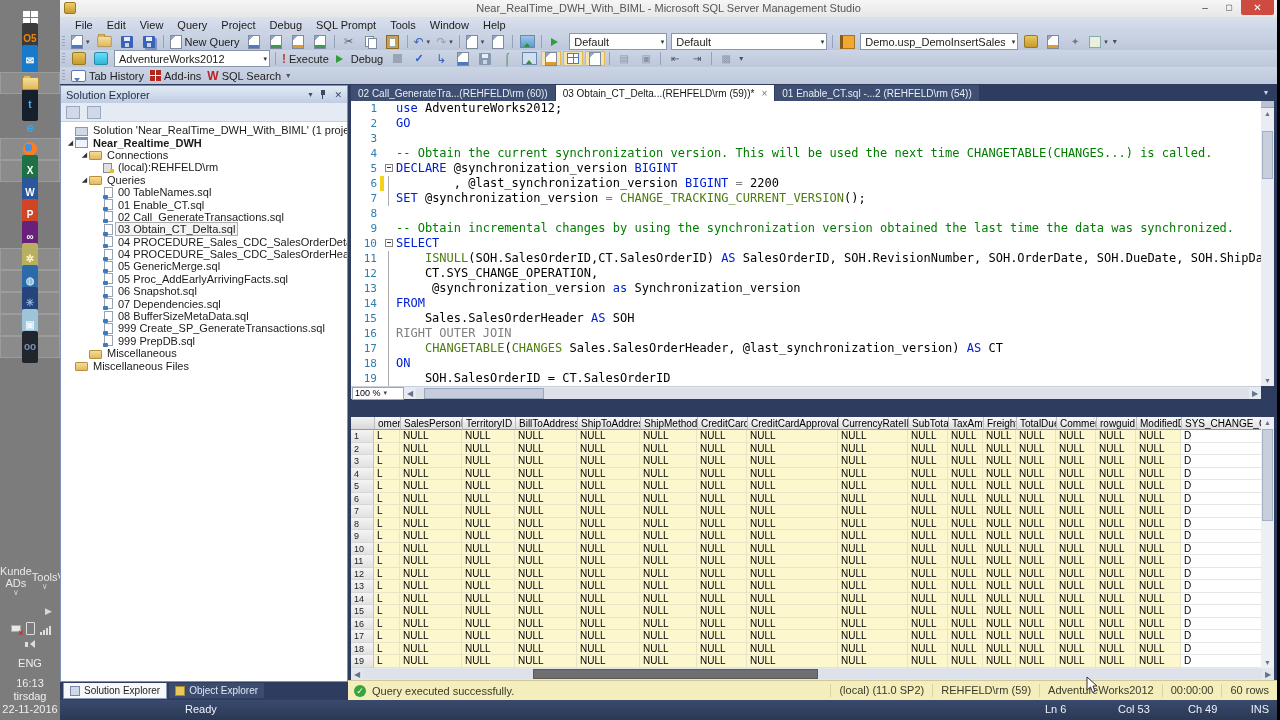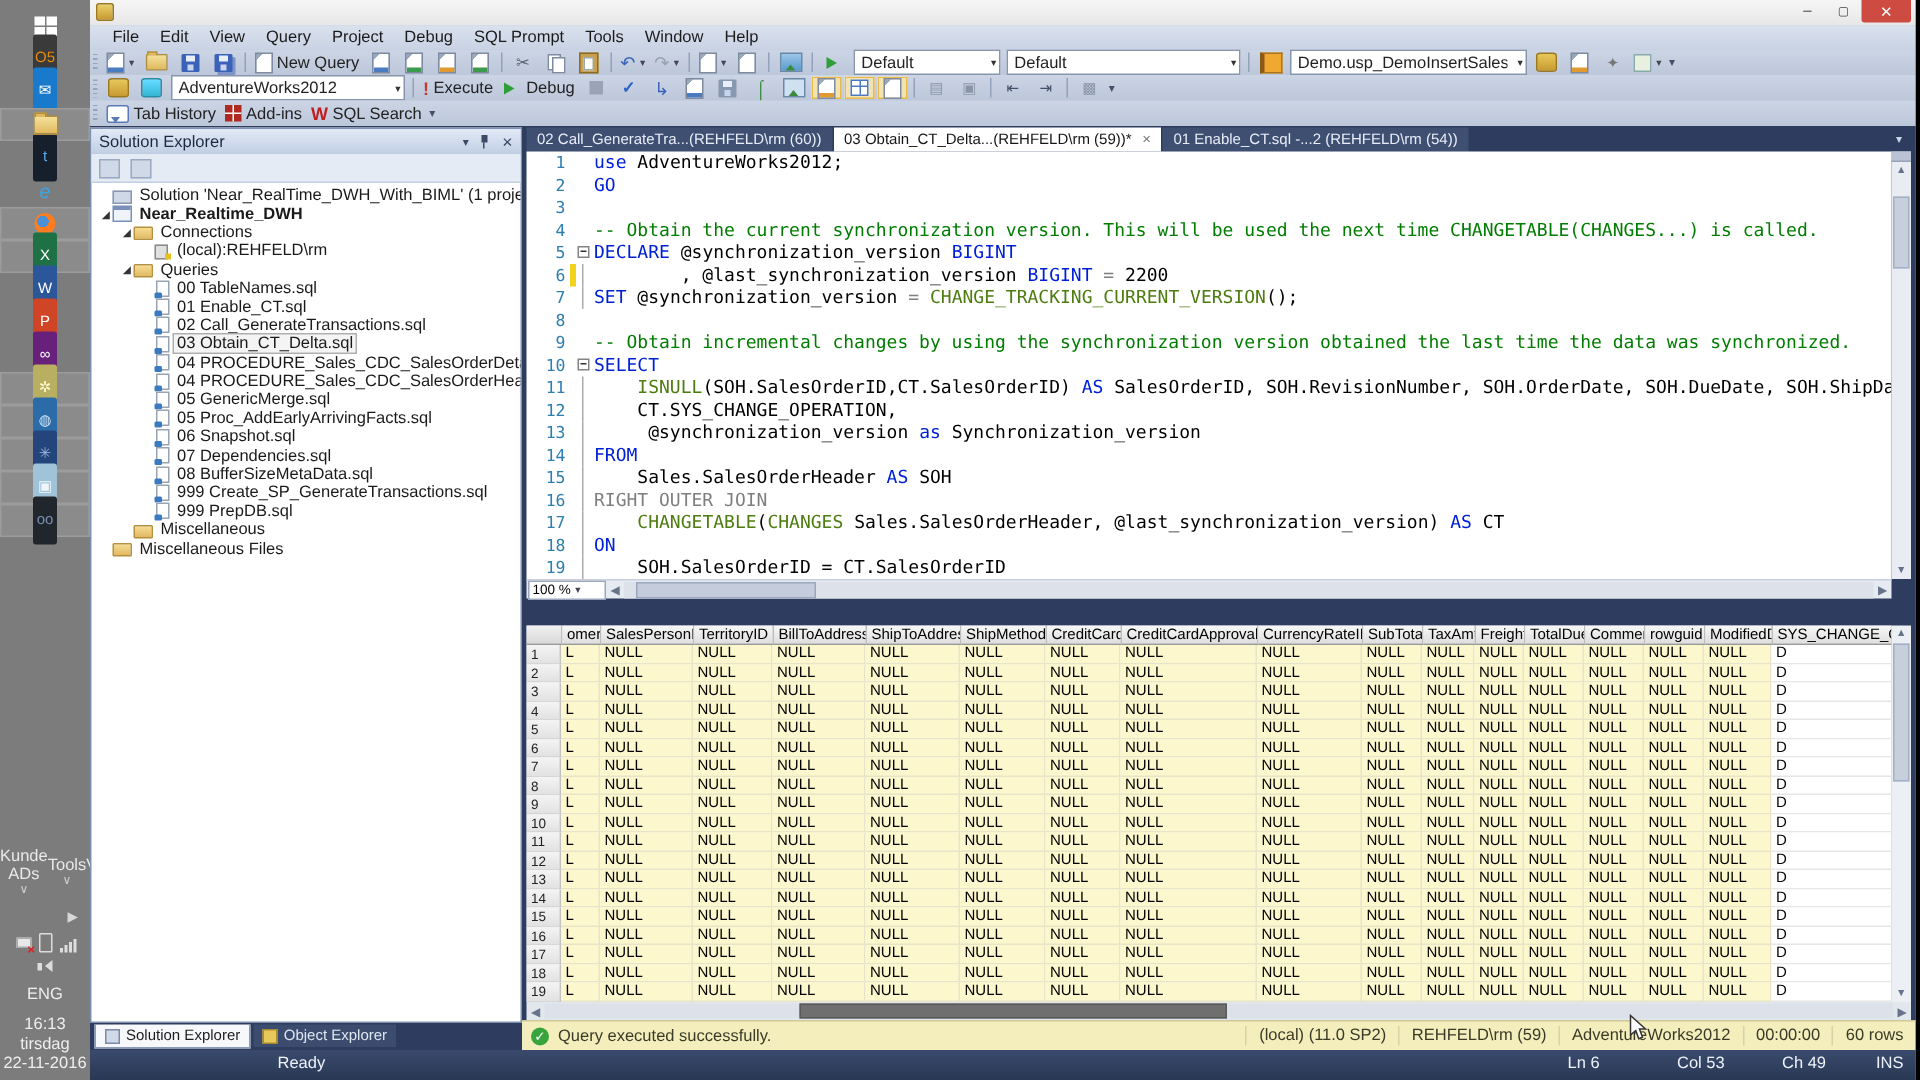--- a/index.html
+++ b/index.html
@@ -5,21 +5,21 @@
   html,body{margin:0;padding:0;background:#000;}
   #screen{position:relative;width:1280px;height:720px;background:#000;overflow:hidden;
           font-family:"Liberation Sans",sans-serif;-webkit-font-smoothing:antialiased;}
   
   #taskbar{position:absolute;left:0;top:0;width:60px;height:720px;background:#7c7c7c;
            display:flex;flex-direction:column;align-items:center;}
   #tb-apps{display:flex;flex-direction:column;align-items:center;width:100%;padding-top:6px;}
   .tapp{width:60px;height:22px;display:flex;align-items:center;justify-content:center;}
   .tapp.pressed{background:#8b8b8b;box-shadow:inset 0 0 0 1px #9c9c9c;}
   .ttile{width:16px;height:32px;display:flex;align-items:center;justify-content:center;
-         font-size:10px;font-weight:normal;border-radius:2px;line-height:1;}
+         font-size:10px;font-weight:bold;border-radius:2px;line-height:1;}
   .winlogo{display:grid;grid-template-columns:7px 7px;grid-gap:1px;}
   .wsq{width:7px;height:6px;background:#fff;}
   .foldico{width:15px;height:11px;background:linear-gradient(#f4e09a,#e0b95e);
            border:1px solid #b08c3c;border-radius:1px;position:relative;}
   .foldico::before{content:"";position:absolute;top:-3px;left:0;width:6px;height:2px;
            background:#e0b95e;border:1px solid #b08c3c;border-bottom:none;}
   .fxico{width:14px;height:14px;border-radius:50%;
          background:radial-gradient(circle at 40% 40%,#4a90d9 0 32%,#ff7d1e 33% 75%,#c43c00 76%);}
   .tgroup{margin-top:9px;text-align:center;color:#e9e9e9;font-size:11px;line-height:12px;}
   .chev{display:block;color:#cfcfcf;font-size:8px;line-height:7px;}
@@ -292,20 +292,21 @@
     <div class="clock">
       <div>16:13</div>
       <div>tirsdag</div>
       <div>22-11-2016</div>
     </div>
   </div>
 
   <div id="win">
     <div id="titlebar">
       <span class="appico"></span>
+      <div id="title">Near_RealTime_DWH_With_BIML - Microsoft SQL Server Management Studio</div>
       <div class="wbtns">
         <span class="wb">–</span>
         <span class="wb rst">▢</span>
         <span class="wb cls">✕</span>
       </div>
     </div>
 
     <div id="menubar">
         <span class="mitem">File</span>
         <span class="mitem">Edit</span>

